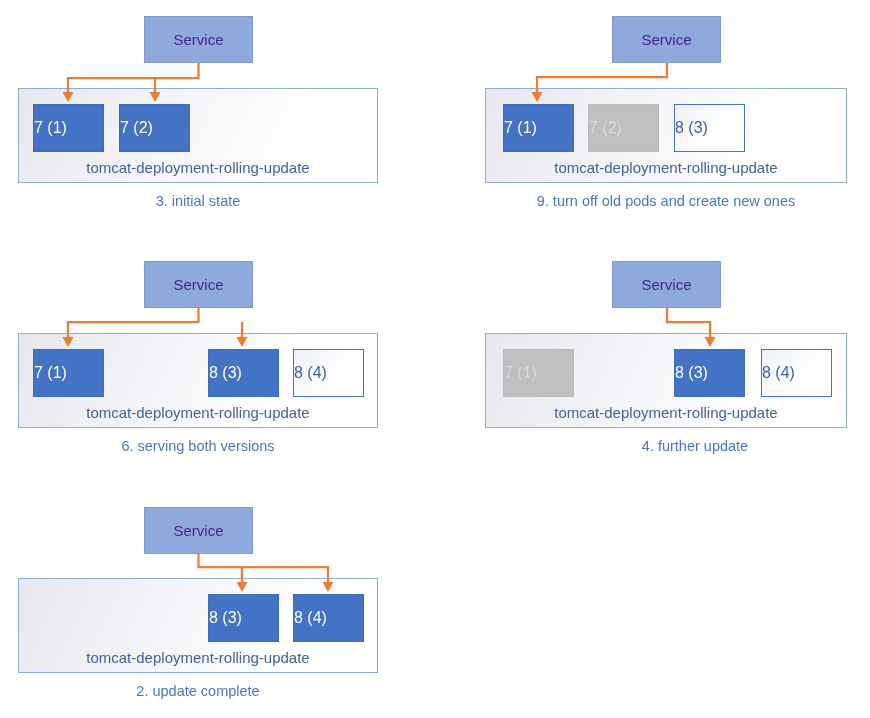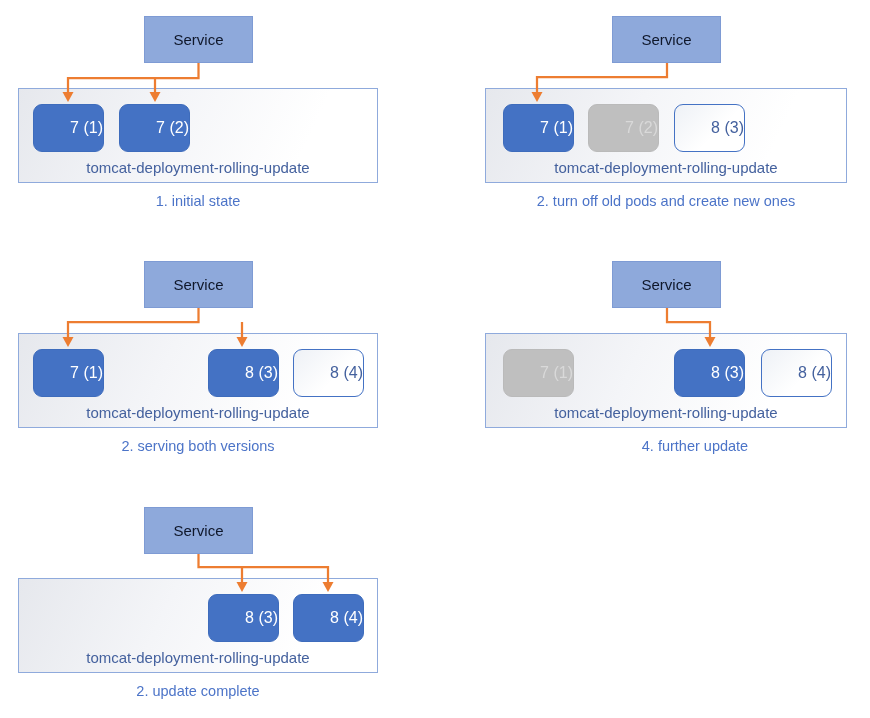--- a/index.html
+++ b/index.html
@@ -5,31 +5,31 @@
   html,body{margin:0;padding:0;background:#ffffff;}
   .canvas{
     position:relative;width:870px;height:718px;background:#ffffff;
     font-family:"Liberation Sans",sans-serif;overflow:hidden;
   }
   .arrows{position:absolute;left:0;top:0;width:870px;height:718px;pointer-events:none;z-index:5;}
   .service{
     position:absolute;width:109px;height:47px;
     background:#8EA9DB;border:1px solid #7E9BD4;box-sizing:border-box;
     display:flex;align-items:center;justify-content:center;
-    color:#0f172a;font-size:15px;z-index:2;
+    color:#4c1d95;font-size:15px;z-index:2;
   }
   .deploy{
     position:absolute;height:95px;
     background:linear-gradient(115deg,#E6E8ED 0%,#F4F5F8 40%,#FFFFFF 78%);
     border:1px solid #8FAADC;box-sizing:border-box;z-index:1;
   }
   .pod{
     position:absolute;width:71px;height:48px;box-sizing:border-box;
-    display:flex;align-items:center;justify-content:flex-end;
-    font-size:16px;z-index:3;border-radius:9px;
+    display:flex;align-items:center;justify-content:flex-start;
+    font-size:16px;z-index:3;
   }
   .pod--active{background:#4472C4;border:1px solid #3E6CBC;color:#FFFFFF;}
   .pod--inactive{background:#BFBFBF;border:1px solid #BABABA;color:#D9D9D9;}
   .pod--pending{
     background:linear-gradient(135deg,#EEF1F6 0%,#FFFFFF 60%);
     border:1.5px solid #4472C4;color:#44619E;
   }
   .deploy-label{
     position:absolute;left:0;right:0;top:70px;text-align:center;
     color:#44619E;font-size:15px;z-index:2;
@@ -70,59 +70,59 @@
     </div>
     <div class="deploy" style="left:18px;top:88px;width:360px">
       <div class="pod pod--active" style="left:14px;top:15px">
         <span>7 (1)</span>
       </div>
       <div class="pod pod--active" style="left:100px;top:15px">
         <span>7 (2)</span>
       </div>
       <div class="deploy-label">tomcat-deployment-rolling-update</div>
     </div>
-    <div class="caption" style="left:18px;top:193px;width:360px">1. initial state</div>
+    <div class="caption" style="left:18px;top:193px;width:360px">3. initial state</div>
   </section>
 
   <section>
     <div class="service" style="left:612px;top:16px">
       <span>Service</span>
     </div>
     <div class="deploy" style="left:485px;top:88px;width:362px">
       <div class="pod pod--active" style="left:17px;top:15px">
         <span>7 (1)</span>
       </div>
       <div class="pod pod--inactive" style="left:102px;top:15px">
         <span>7 (2)</span>
       </div>
       <div class="pod pod--pending" style="left:188px;top:15px">
         <span>8 (3)</span>
       </div>
       <div class="deploy-label">tomcat-deployment-rolling-update</div>
     </div>
-    <div class="caption" style="left:485px;top:193px;width:362px">2. turn off old pods and create new ones</div>
+    <div class="caption" style="left:485px;top:193px;width:362px">9. turn off old pods and create new ones</div>
   </section>
 
   <section>
     <div class="service" style="left:144px;top:261px">
       <span>Service</span>
     </div>
     <div class="deploy" style="left:18px;top:333px;width:360px">
       <div class="pod pod--active" style="left:14px;top:15px">
         <span>7 (1)</span>
       </div>
       <div class="pod pod--active" style="left:189px;top:15px">
         <span>8 (3)</span>
       </div>
       <div class="pod pod--pending" style="left:274px;top:15px">
         <span>8 (4)</span>
       </div>
       <div class="deploy-label">tomcat-deployment-rolling-update</div>
     </div>
-    <div class="caption" style="left:18px;top:438px;width:360px">2. serving both versions</div>
+    <div class="caption" style="left:18px;top:438px;width:360px">6. serving both versions</div>
   </section>
 
   <section>
     <div class="service" style="left:612px;top:261px">
       <span>Service</span>
     </div>
     <div class="deploy" style="left:485px;top:333px;width:362px">
       <div class="pod pod--inactive" style="left:17px;top:15px">
         <span>7 (1)</span>
       </div>

